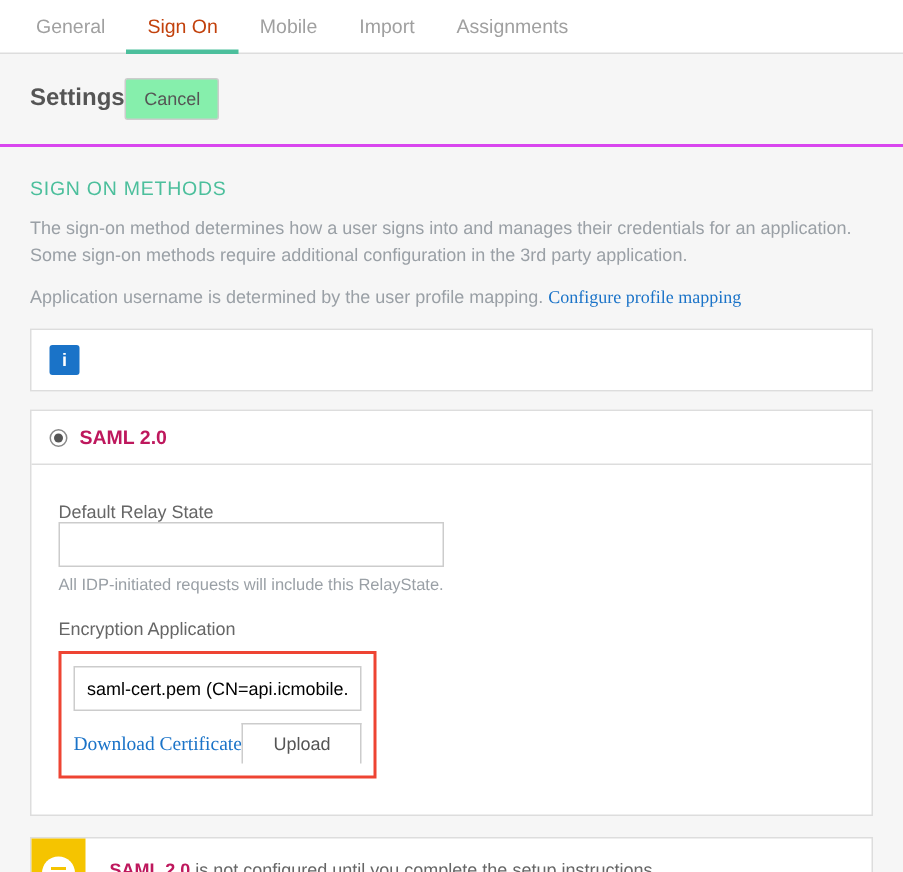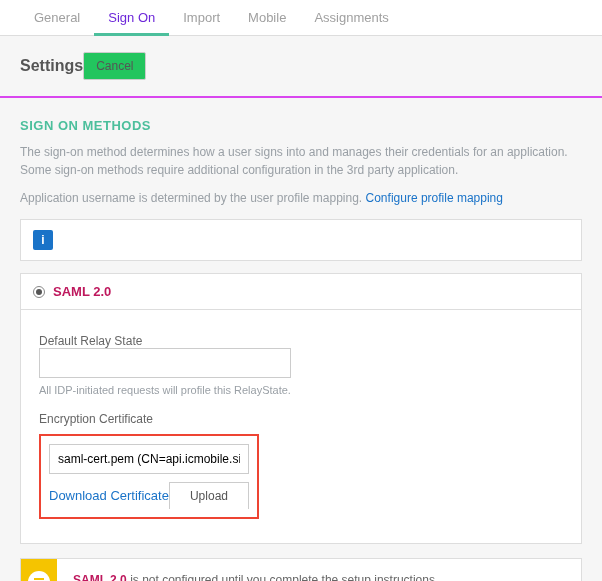--- a/index.html
+++ b/index.html
@@ -1,27 +1,27 @@
 <!DOCTYPE html>
 <html><head>
 <meta charset="utf-8">
 <style>
   * { box-sizing: border-box; margin: 0; padding: 0; }
   body { font-family: -apple-system, BlinkMacSystemFont, "Segoe UI", Arial, sans-serif; font-size: 13px; color: #5e5e5e; background: #fff; width: 602px; }
-  .tabs { display: flex; border-bottom: 1px solid #ddd; padding: 0 20px; }
+  .tabs { display: flex; border-bottom: 1px solid #ddd; padding: 0 10px; }
   .tab { padding: 10px 14px; color: #a0a0a0; cursor: pointer; position: relative; }
-  .tab.active { color: #6d28d9; font-weight: 500; }
+  .tab.active { color: #c2410c; font-weight: 500; }
   .tab.active::after { content:""; position:absolute; left:0; right:0; bottom:-1px; height:3px; background:#4cbf9c; }
   .header { display:flex; align-items:center; padding: 16px 20px; border-bottom:2px solid #d946ef; background:#f6f6f6; }
   .header h2 { font-size:16px; font-weight:600; color:#555; }
-  .btn { background:#22c55e; border:1px solid #ccc; padding:6px 12px; font-size:12px; color:#555; cursor:pointer; border-radius:2px; }
+  .btn { background:#86efac; border:1px solid #ccc; padding:6px 12px; font-size:12px; color:#555; cursor:pointer; border-radius:2px; }
   .content { padding: 20px; background:#f6f6f6; }
-  .section-title { color:#4cbf9c; font-size:13px; font-weight:700; letter-spacing:0.5px; margin-bottom:10px; }
+  .section-title { color:#4cbf9c; font-size:13px; font-weight:400; letter-spacing:0.5px; margin-bottom:10px; }
   .desc { color:#9aa0a6; font-size:12px; line-height:1.5; margin-bottom:10px; }
-  .link { color:#1a73c8; cursor:pointer; }
+  .link { color:#1a73c8; cursor:pointer;font-family:Liberation Serif, serif; }
   .info-banner { display:flex; align-items:center; background:#fff; border:1px solid #ddd; padding:10px 12px; margin:12px 0; font-size:12px; color:#555; }
   .info-icon { width:20px; height:20px; background:#1a73c8; color:#fff; border-radius:2px; display:flex; align-items:center; justify-content:center; font-size:12px; font-weight:bold; margin-right:10px; flex-shrink:0; }
   .panel { background:#fff; border:1px solid #ddd; }
   .panel-head { padding:10px 12px; border-bottom:1px solid #ddd; display:flex; align-items:center; }
   .radio { width:12px; height:12px; border:1px solid #888; border-radius:50%; display:inline-flex; align-items:center; justify-content:center; margin-right:8px; }
   .radio::after { content:""; width:6px; height:6px; background:#555; border-radius:50%; }
   .panel-body { padding: 18px 18px 14px 18px; }
   .form-row { display:flex; align-items:flex-start; margin-bottom:10px;flex-direction:column; }
   .form-label { width:170px; padding-top:6px; font-size:12px; color:#666; }
   .form-field { flex:1; }
@@ -38,22 +38,22 @@
   .warn-body { padding:14px 16px; flex:1; font-size:12px; color:#666; }
   .warn-body p { margin-bottom:10px; }
   .bold { font-weight:600; color:#be185d; }
 </style>
 </head>
 <body>
 
 <div class="tabs">
   <div class="tab">General</div>
   <div class="tab active">Sign On</div>
+  <div class="tab">Mobile</div>
   <div class="tab">Import</div>
-  <div class="tab">Mobile</div>
   <div class="tab">Assignments</div>
 </div>
 
 <div class="header">
   <h2>Settings</h2>
   <button class="btn">Cancel</button>
 </div>
 
 <div class="content">
 
@@ -71,26 +71,26 @@
     <div class="panel-head">
       <span class="radio"></span>
       <span class="bold">SAML 2.0</span>
     </div>
     <div class="panel-body">
 
       <div class="form-row">
         <div class="form-label">Default Relay State</div>
         <div class="form-field">
           <input type="text" class="text-input" style="">
-          <div class="hint">All IDP-initiated requests will profile this RelayState.</div>
+          <div class="hint">All IDP-initiated requests will include this RelayState.</div>
         </div>
       </div>
 
       <div class="form-row">
-        <div class="form-label">Encryption Certificate</div>
+        <div class="form-label">Encryption Application</div>
         <div class="form-field cert-area">
           <div class="cert-row1">
             <input type="text" class="text-input" value="saml-cert.pem (CN=api.icmobile.singlewire.com)" style="">
           </div>
           <div class="cert-row2">
             <span class="link">Download Certificate</span>
             <button class="upload-btn">Upload</button>
           </div>
         </div>
       </div>

